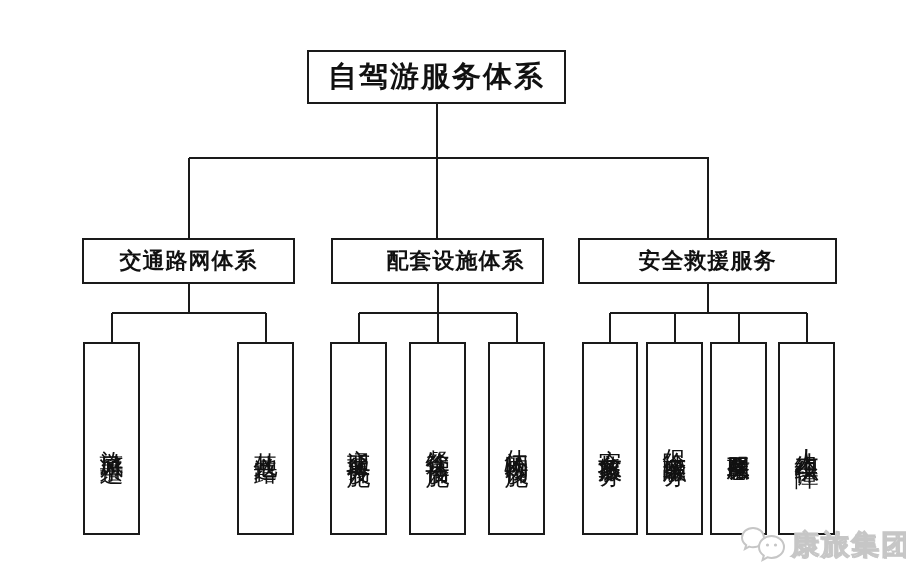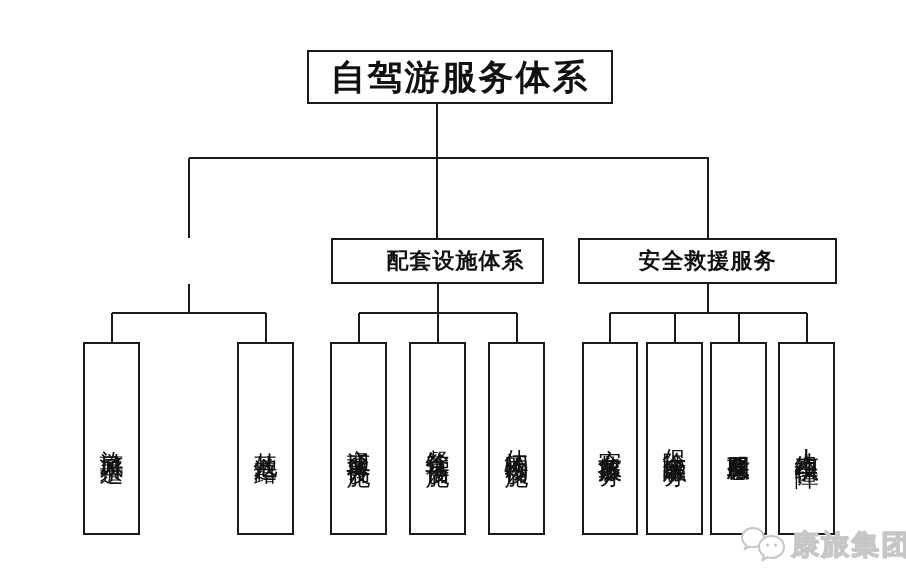--- a/index.html
+++ b/index.html
@@ -34,22 +34,22 @@
   .node {
     position: absolute;
     background: #ffffff;
     border: 2px solid var(--line-color);
     display: flex;
     align-items: center;
     justify-content: center;
     z-index: 1;
   }
   .root-node {
-    left: 307px; top: 50px; width: 306px; height: 54px;
-    font-size: 35px; font-weight: 700; letter-spacing: 2px;
+    left: 307px; top: 50px; width: 259px; height: 54px;
+    font-size: 29px; font-weight: 700; letter-spacing: 2px;
   }
   .branch-node {
     top: 238px; height: 46px;
     font-size: 22px; font-weight: 700; letter-spacing: 1px;
   }
   .branch-1 { left: 82px;  width: 213px; }
   .branch-2 { left: 331px; width: 213px; padding-left: 36px; }
   .branch-3 { left: 578px; width: 259px; }
   .leaf-node {
     top: 342px; height: 193px; width: 57px;
@@ -127,20 +127,23 @@
     <line x1="610" y1="313" x2="610" y2="342"></line>
     <line x1="674.5" y1="313" x2="674.5" y2="342"></line>
     <line x1="738.5" y1="313" x2="738.5" y2="342"></line>
     <line x1="806.5" y1="313" x2="806.5" y2="342"></line>
   </svg>
 
   <div class="node root-node">
     <span>自驾游服务体系</span>
   </div>
 
+  <div class="node branch-node branch-1">
+    <span>交通路网体系</span>
+  </div>
   <div class="node branch-node branch-2">
     <span>配套设施体系</span>
   </div>
   <div class="node branch-node branch-3">
     <span>安全救援服务</span>
   </div>
 
   <div class="node leaf-node leaf-1">
     <span class="v-text">旅游风景道</span>
   </div>

